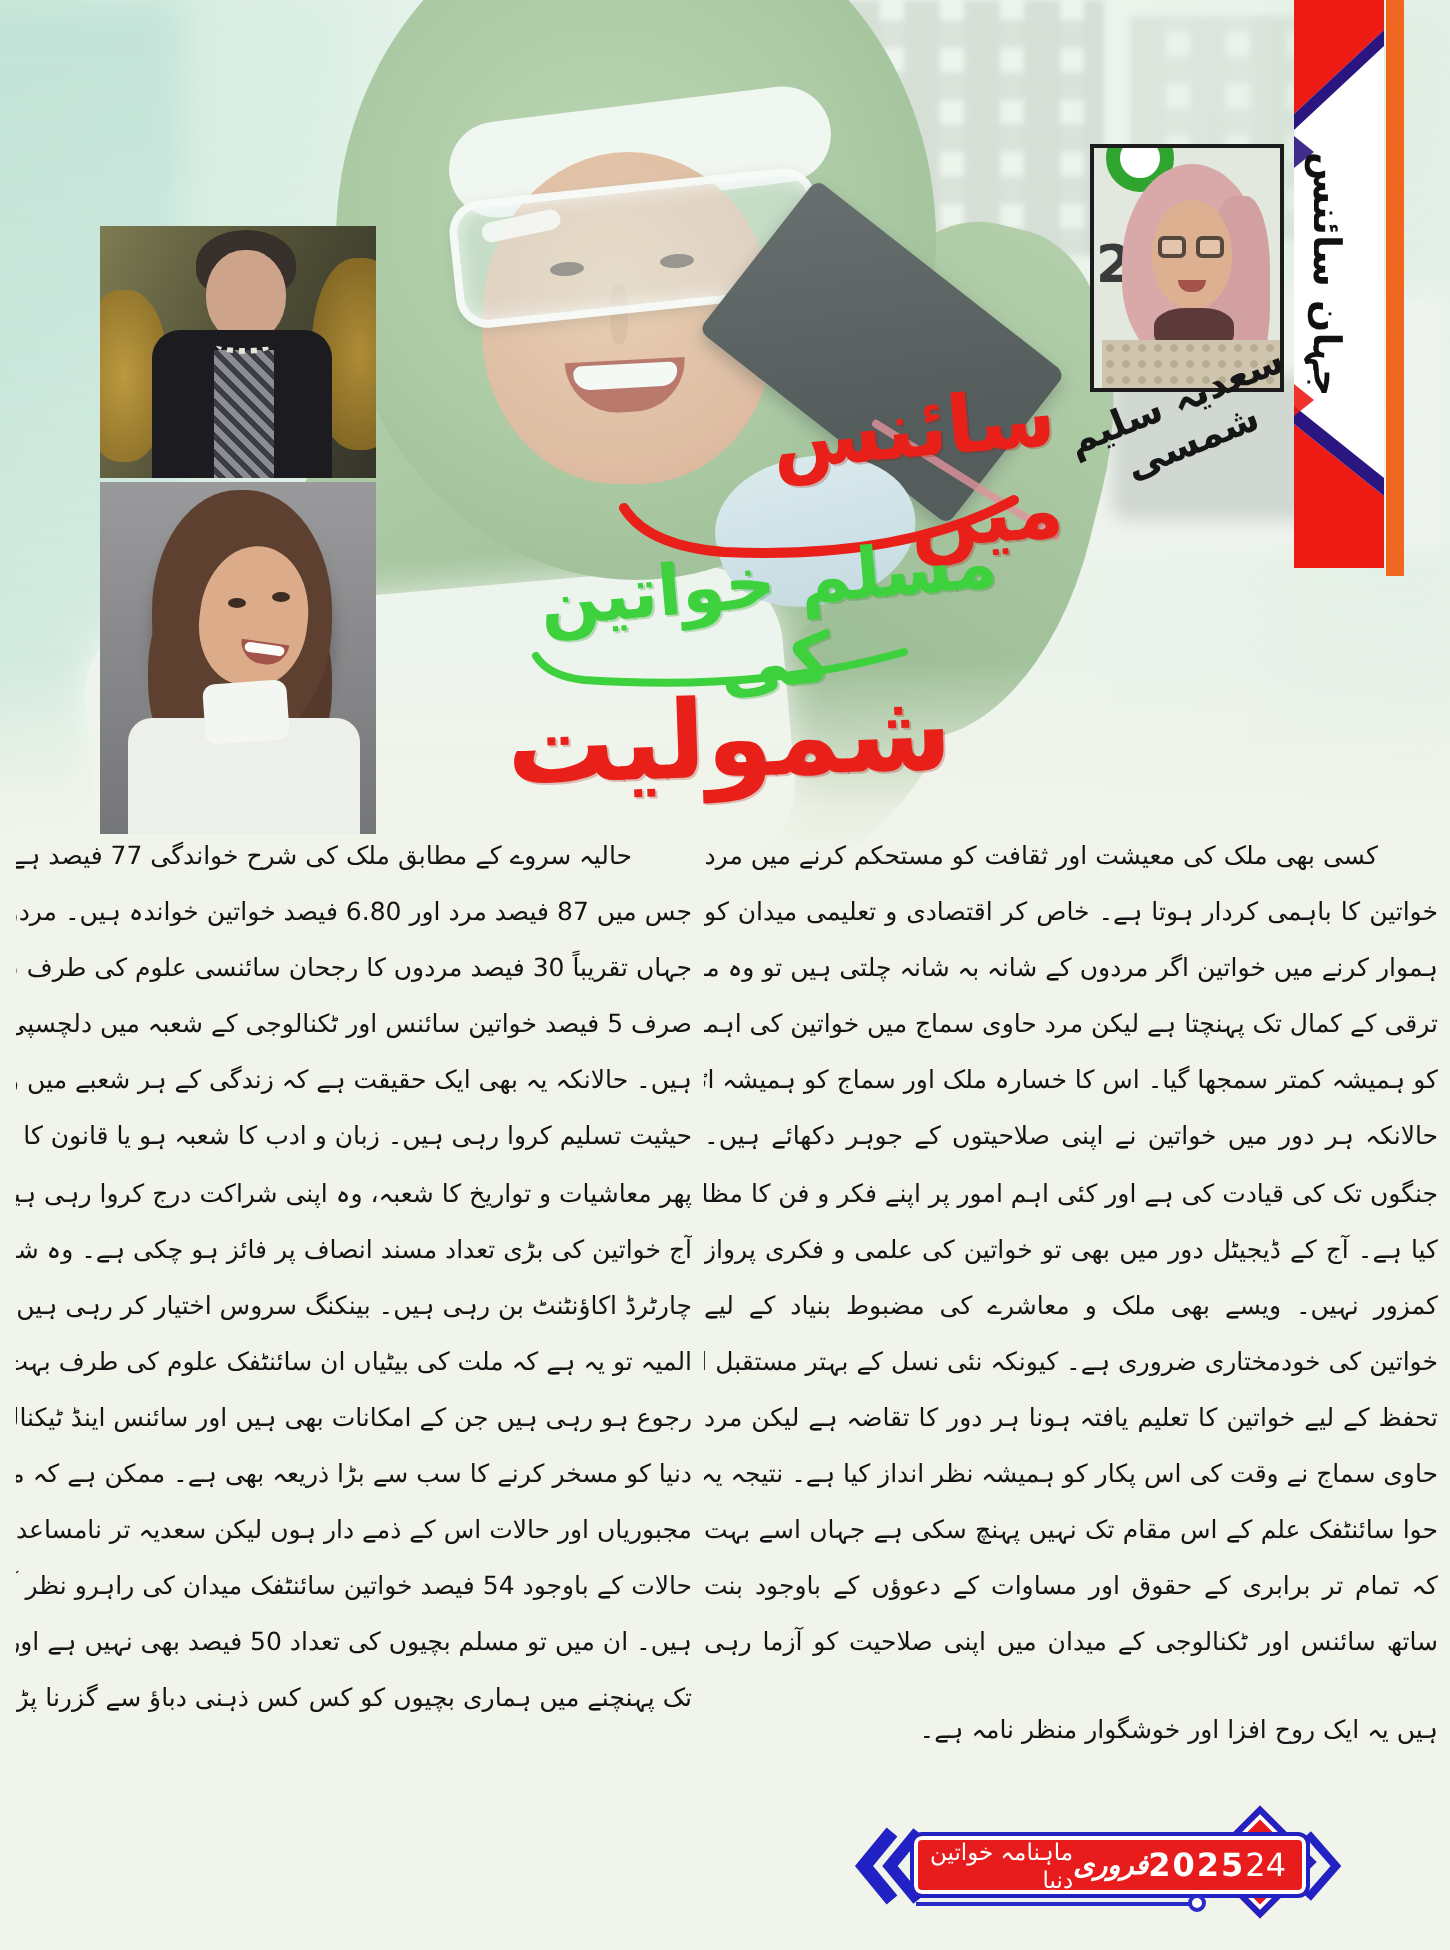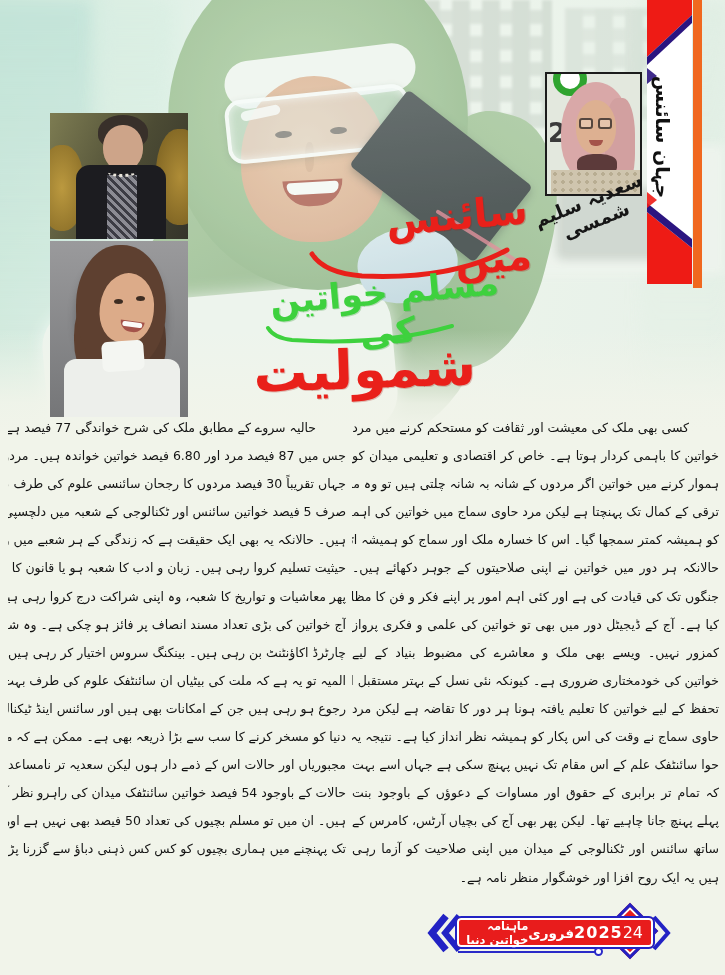--- a/index.html
+++ b/index.html
@@ -105,31 +105,31 @@
   .ribbon{position:absolute;left:647px;top:0;width:58px;height:290px;}
   .ribbon-label{position:absolute;left:588px;top:122px;width:150px;height:30px;line-height:30px;
     transform:rotate(90deg);text-align:center;font-size:19px;font-weight:bold;color:#111;direction:rtl;}
   
   .col{position:absolute;top:414px;height:482px;overflow:hidden;direction:rtl;color:#141414;}
   .col-left{left:8px;width:338px;}
   .col-right{left:352px;width:367px;}
   .tline{height:28.1px;line-height:28.1px;overflow:hidden;font-size:12.5px;
     text-align:justify;text-align-last:justify;white-space:nowrap;}
   .col .tfirst{padding-right:30px;}
-  .col-right .tlast{text-align-last:right;}
+  .col-right .tlast{text-align-last:right;margin-top:16px;}
   
   .f-chevrons{position:absolute;left:426px;top:912px;}
   .f-diamond{position:absolute;left:610px;top:911px;width:40px;height:40px;transform:rotate(45deg);
     background:#e81c1c;border:3px solid #2222c4;box-shadow:inset 0 0 0 2px #fff;}
   .f-chevR{position:absolute;left:648px;top:913px;}
   .f-banner{position:absolute;left:455px;top:916px;width:200px;height:33px;border-radius:6px;
     background:#e81c1c;border:2px solid #2222c4;box-shadow:inset 0 0 0 2px #fff;
     display:flex;align-items:center;justify-content:space-between;padding:0 10px 0 8px;color:#fff;}
-  .f-banner .mag{font-size:11.5px;font-weight:bold;direction:rtl;}
-  .f-banner .mon{font-size:13.5px;font-weight:bold;direction:rtl;}
+  .f-banner .mag{font-size:11.5px;font-weight:normal;direction:rtl;}
+  .f-banner .mon{font-size:13.5px;font-weight:bold;direction:rtl;font-style:italic;}
   .f-banner .yr{font-size:16px;font-weight:bold;letter-spacing:1px;}
   .f-banner .pg{font-size:16px;font-weight:normal;}
   .f-line{position:absolute;left:458px;top:951px;width:138px;height:2px;background:#2a2ac8;}
   .f-ring{position:absolute;left:594px;top:947px;width:9px;height:9px;border-radius:50%;border:2px solid #2a2ac8;background:#fff;}
 </style>
 </head>
 <body>
 
 <div class="page">
 
@@ -229,21 +229,20 @@
       <div class="tline">کو ہمیشہ کمتر سمجھا گیا۔ اس کا خسارہ ملک اور سماج کو ہمیشہ اٹھانا پڑا۔</div>
       <div class="tline">حالانکہ ہر دور میں خواتین نے اپنی صلاحیتوں کے جوہر دکھائے ہیں۔</div>
       <div class="tline">جنگوں تک کی قیادت کی ہے اور کئی اہم امور پر اپنے فکر و فن کا مظاہرہ</div>
       <div class="tline">کیا ہے۔ آج کے ڈیجیٹل دور میں بھی تو خواتین کی علمی و فکری پرواز</div>
       <div class="tline">کمزور نہیں۔ ویسے بھی ملک و معاشرے کی مضبوط بنیاد کے لیے</div>
       <div class="tline">خواتین کی خودمختاری ضروری ہے۔ کیونکہ نئی نسل کے بہتر مستقبل اور</div>
       <div class="tline">تحفظ کے لیے خواتین کا تعلیم یافتہ ہونا ہر دور کا تقاضہ ہے لیکن مرد</div>
       <div class="tline">حاوی سماج نے وقت کی اس پکار کو ہمیشہ نظر انداز کیا ہے۔ نتیجہ یہ ہے</div>
       <div class="tline">حوا سائنٹفک علم کے اس مقام تک نہیں پہنچ سکی ہے جہاں اسے بہت</div>
       <div class="tline">کہ تمام تر برابری کے حقوق اور مساوات کے دعوؤں کے باوجود بنت</div>
-      <div class="tline">پہلے پہنچ جانا چاہیے تھا۔ لیکن پھر بھی آج کی بچیاں آرٹس، کامرس کے</div>
       <div class="tline">ساتھ سائنس اور ٹکنالوجی کے میدان میں اپنی صلاحیت کو آزما رہی</div>
       <div class="tline tlast">ہیں یہ ایک روح افزا اور خوشگوار منظر نامہ ہے۔</div>
     </div>
   <div class="col col-left">
       <div class="tline tfirst">حالیہ سروے کے مطابق ملک کی شرح خواندگی 77 فیصد ہے</div>
       <div class="tline">جس میں 87 فیصد مرد اور 6.80 فیصد خواتین خواندہ ہیں۔ مردوں میں</div>
       <div class="tline">جہاں تقریباً 30 فیصد مردوں کا رجحان سائنسی علوم کی طرف ہے تو</div>
       <div class="tline">صرف 5 فیصد خواتین سائنس اور ٹکنالوجی کے شعبہ میں دلچسپی لے رہی</div>
       <div class="tline">ہیں۔ حالانکہ یہ بھی ایک حقیقت ہے کہ زندگی کے ہر شعبے میں وہ اپنی</div>
       <div class="tline">حیثیت تسلیم کروا رہی ہیں۔ زبان و ادب کا شعبہ ہو یا قانون کا شعبہ یا</div>

